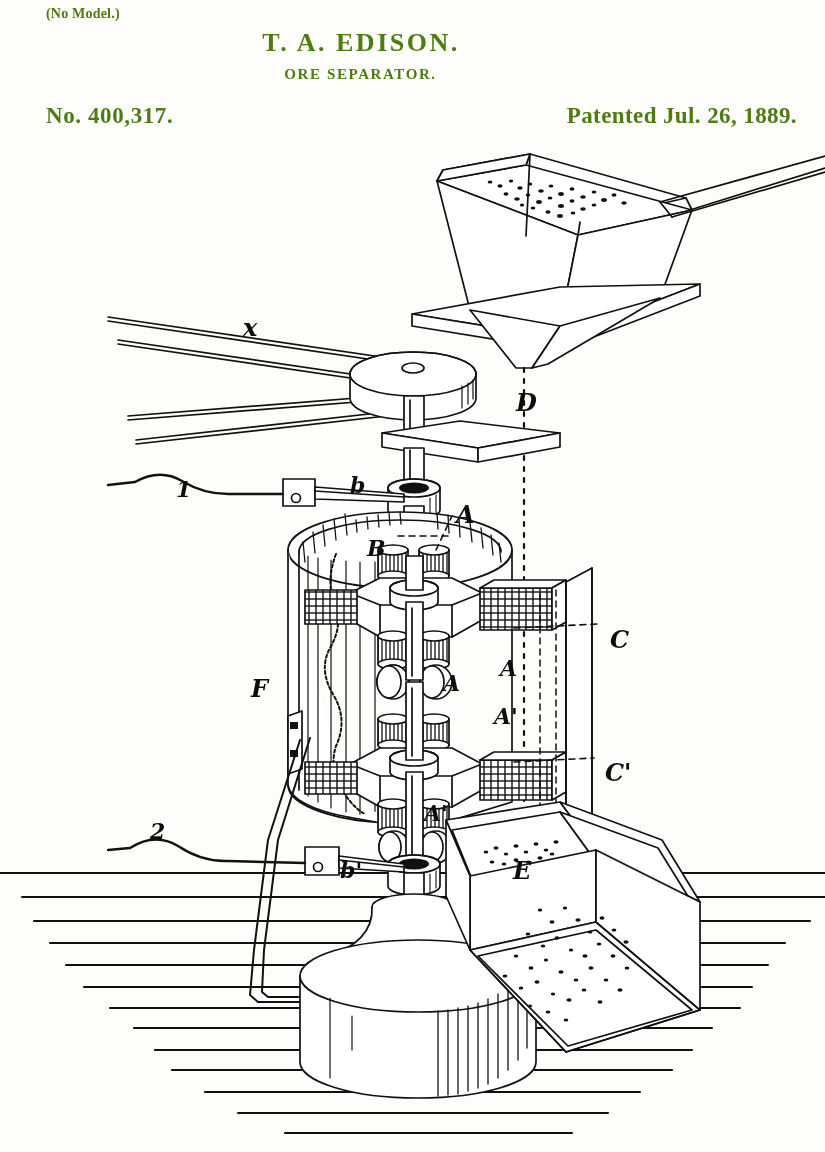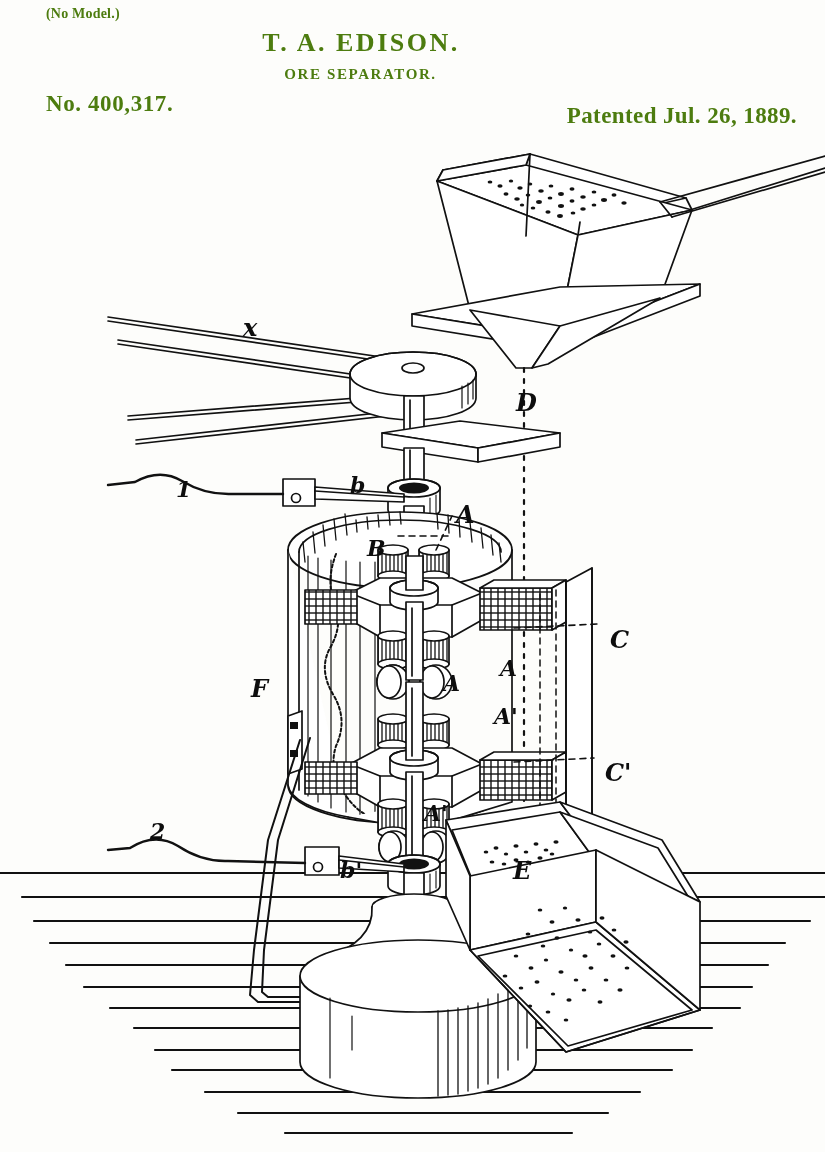--- a/index.html
+++ b/index.html
@@ -8,21 +8,21 @@
     width:825px;height:1152px;position:relative;overflow:hidden;
     font-family:"Liberation Serif", serif;color:#111;
   }
   #sheet{position:absolute;inset:0;width:825px;height:1152px;background:#fdfdfb;}
 
   
   .hdr{position:absolute;white-space:nowrap;color:#4d7c0f;}
   #no-model{left:46px;top:6px;font-size:14px;letter-spacing:.2px;font-family:"Liberation Serif",serif;font-weight:700;}
   #inventor{left:0;top:28px;width:682px;text-align:center;font-size:26px;letter-spacing:2.5px;font-weight:700;margin-left:20px;}
   #subject{left:0;top:66px;width:721px;text-align:center;font-size:15px;letter-spacing:1.6px;font-weight:700;}
-  #patno{left:46px;top:91px;font-size:23px;font-weight:700;letter-spacing:.6px;}
+  #patno{left:46px;top:103px;font-size:23px;font-weight:700;letter-spacing:.6px;}
   #patdate{right:28px;top:103px;font-size:23px;font-weight:700;letter-spacing:.4px;}
 
   
   #fig{position:absolute;left:0;top:150px;width:825px;height:1002px;}
   #fig svg{display:block;}
 
   
   .ref{position:absolute;font-family:"DejaVu Serif",serif;font-style:italic;
        font-weight:700;color:#0d0d0d;white-space:nowrap;pointer-events:none;}
   .ref.md{font-size:22px;}

